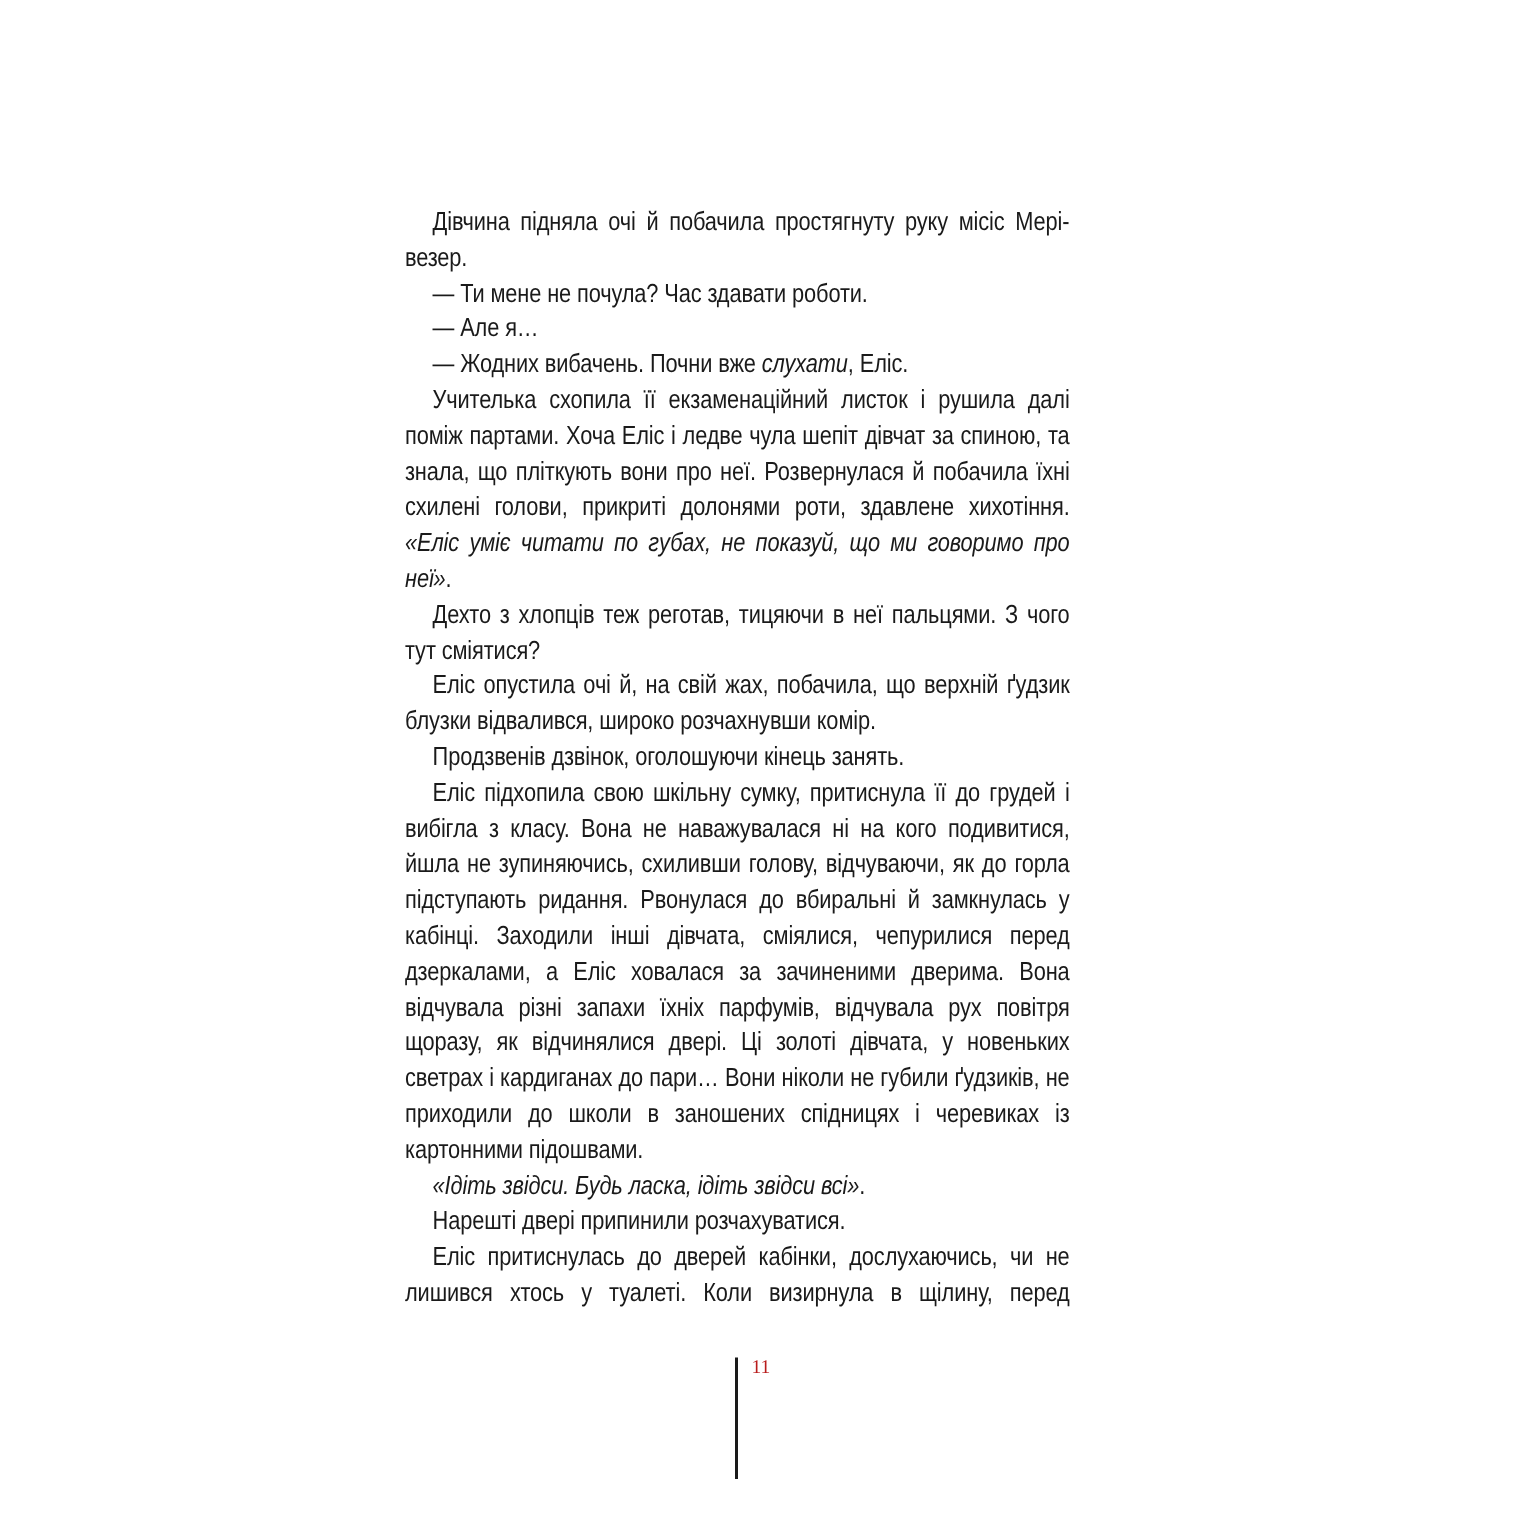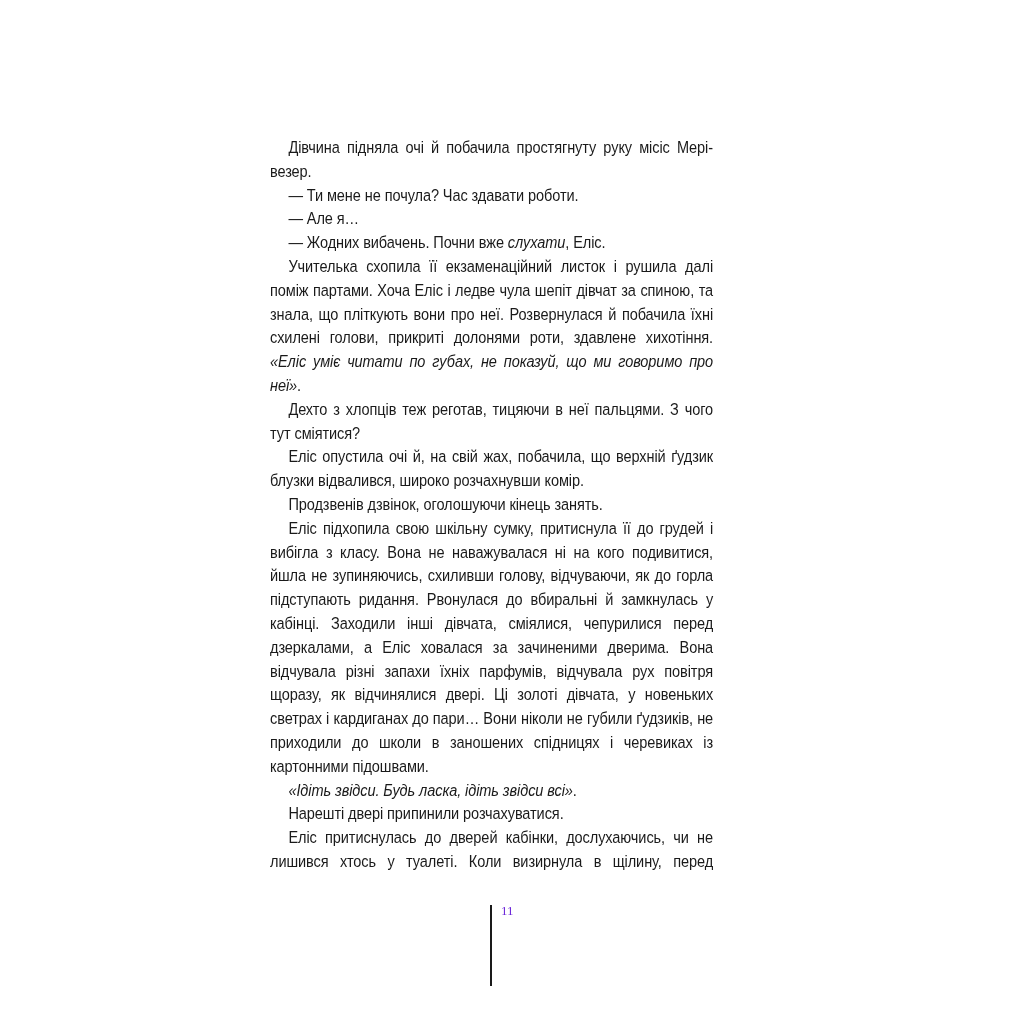--- a/index.html
+++ b/index.html
@@ -54,21 +54,21 @@
       width: 2px;
       height: 81px;
       background: #1a1a1a;
     }
     .page-number {
       position: absolute;
       left: 501px;
       top: 903px;
       font-family: "Liberation Serif", "DejaVu Serif", serif;
       font-size: 13px;
-      color: #6d28d9;
+      color: #b91c1c;
     }
   </style>
 </head>
 <body>
 
 <div class="page">
   <div class="text-block">
     <div class="text-inner">
       <p class="para">
         <span>Дівчина підняла очі й побачила простягнуту руку місіс Мері­везер.</span>

